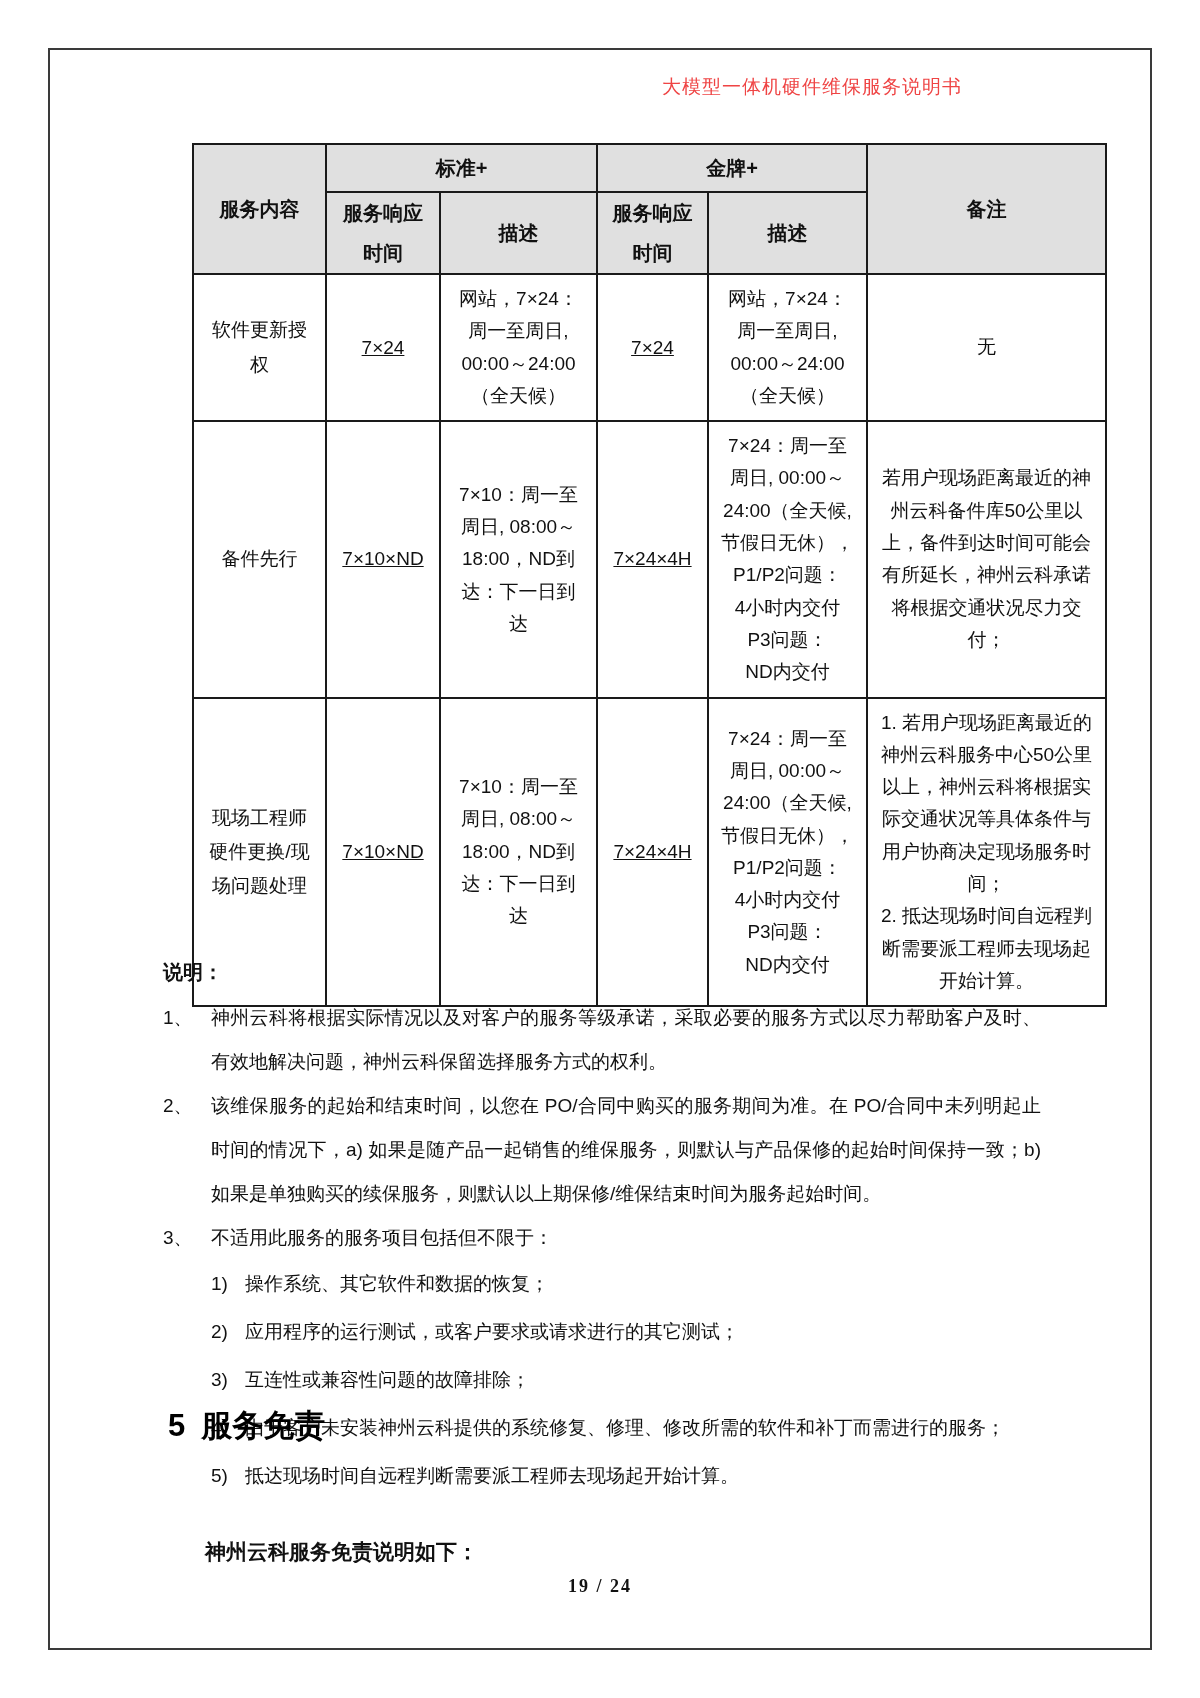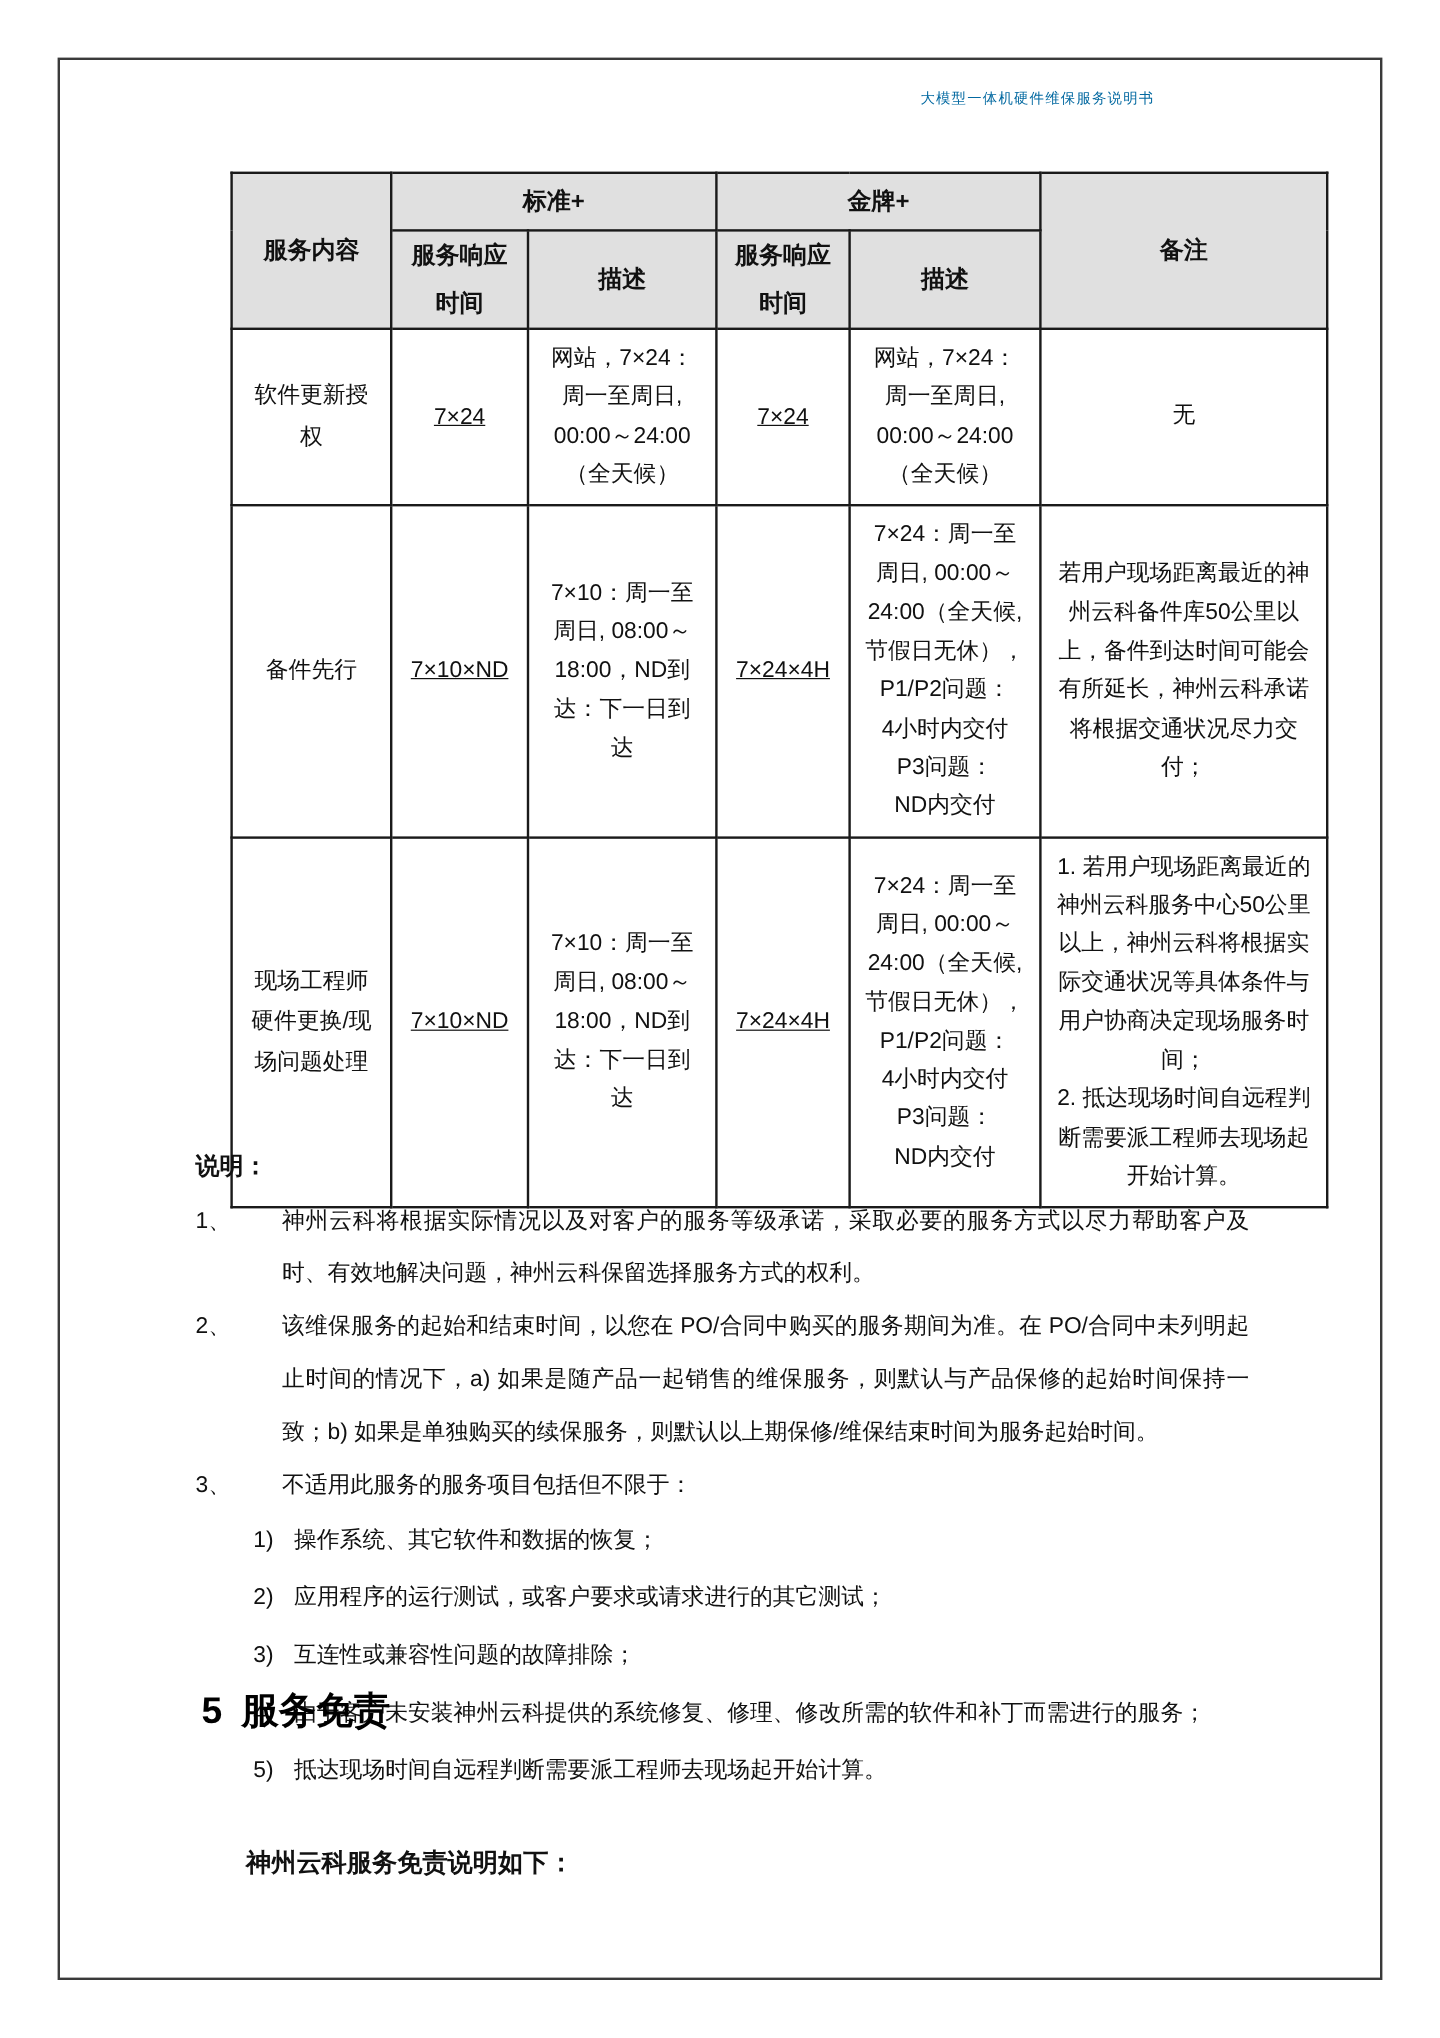--- a/index.html
+++ b/index.html
@@ -14,21 +14,21 @@
   .page { position: absolute; left: 0; top: 0; width: 1200px; height: 1698px; background: #ffffff; }
   .frame {
     position: absolute; left: 48px; top: 48px;
     width: 1104px; height: 1602px;
     border: 2px solid #3a3a3a;
     background: #ffffff;
   }
   .doc-title {
     position: absolute; top: 74px; right: 238px;
     font-family: "Liberation Serif", serif;
-    font-size: 12px; color: #0369a1;
+    font-size: 19px; color: #ef4444;
     letter-spacing: 1px;
   }
   
   table.svc {
     position: absolute; left: 192px; top: 143px;
     width: 913px;
     border-collapse: collapse;
     table-layout: fixed;
     font-size: 19px;
   }
@@ -56,21 +56,21 @@
   td.c-desc    { text-align: left; padding: 8px 12px; line-height: 1.7; white-space: pre-line; }
   td.c-remark  { text-align: left; padding: 8px 12px; line-height: 1.7; white-space: pre-line; }
   
   .notes {
     position: absolute; left: 163px; top: 950px; width: 878px;
     font-size: 19px; line-height: 44px;
   }
   .notes-title { font-weight: bold; font-size: 20px; margin-bottom: 2px; }
   .note-item { display: flex; }
   .note-num { width: 48px; flex: 0 0 48px; }
-  .note-text { flex: 1; text-align: justify; margin-left: 24px; }
+  .note-text { flex: 1; text-align: justify; }
   .note-subitems { padding-left: 48px; }
   .subitem { display: flex; line-height: 48px; }
   .subitem-num { width: 34px; flex: 0 0 34px; }
   
   .section-heading {
     position: absolute; left: 168px; top: 1405px;
     font-size: 31px; font-weight: bold; color: #000000;
     display: flex; align-items: baseline;
   }
   .section-heading .sec-num { margin-right: 16px; }
@@ -215,13 +215,14 @@
     </div>
   </div>
 
   <div class="section-heading">
     <span class="sec-num">5</span>
     <span>服务免责</span>
   </div>
 
   <div class="section-lead">神州云科服务免责说明如下：</div>
 
+  <div class="footer">19 / 24</div>
 </div>
 
 </body></html>

